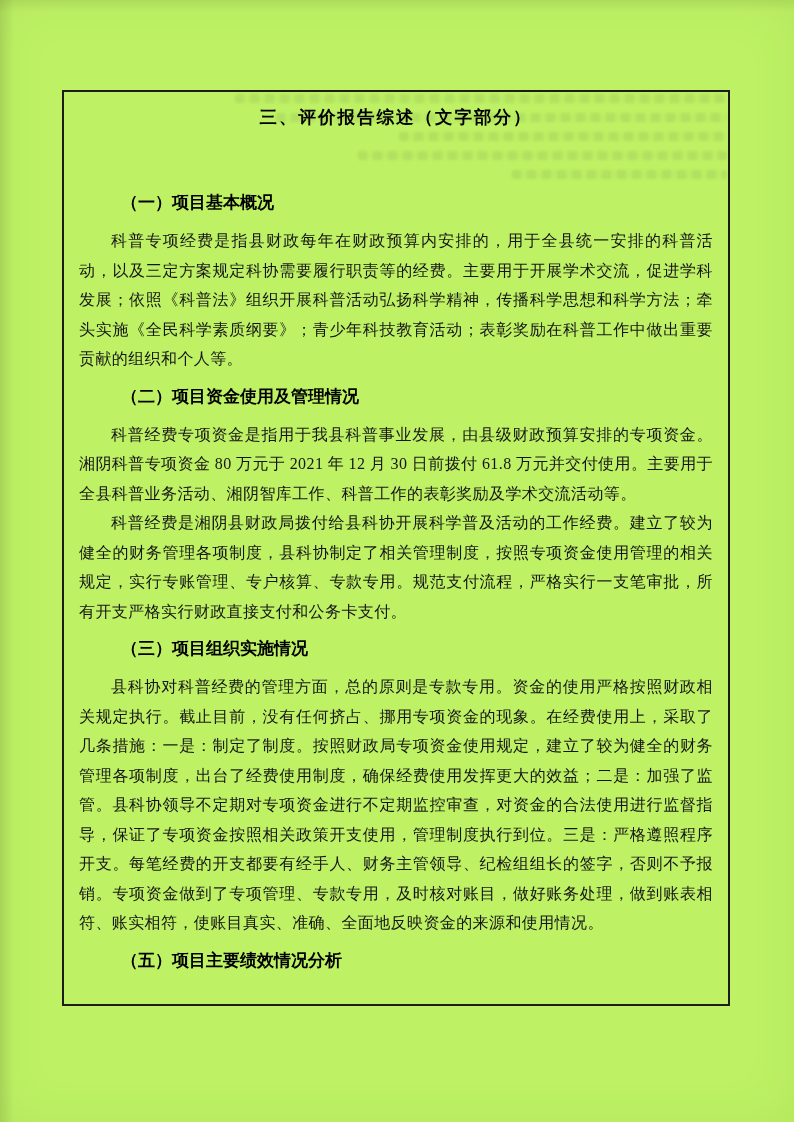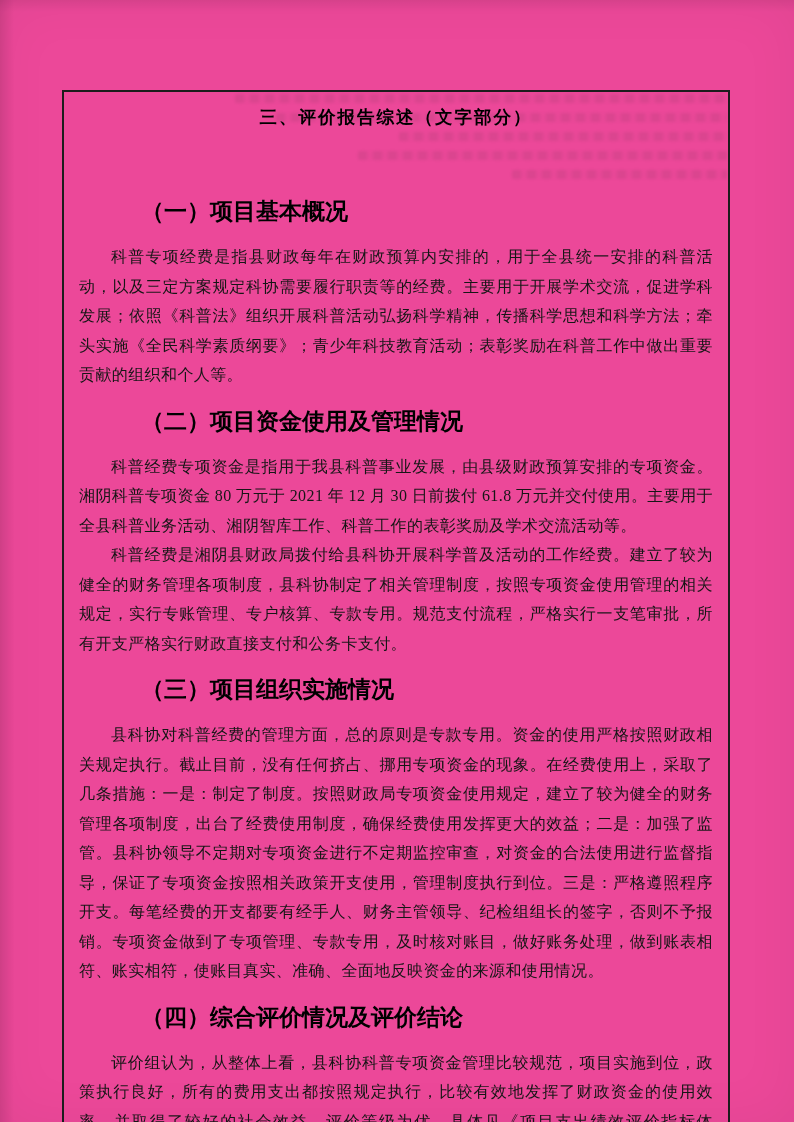--- a/index.html
+++ b/index.html
@@ -1,21 +1,21 @@
 <!DOCTYPE html>
 <html lang="zh"><head>
 <meta charset="utf-8">
 <style>
   html, body { margin: 0; padding: 0; background: #e8e8e8; }
   .page {
     position: relative;
     width: 794px;
     height: 1122px;
     margin: 0 auto;
-    background: #ec4899;
+    background: #bef264;
     box-shadow: inset 0 0 55px rgba(0,0,0,0.05);
     overflow: hidden;
     font-family: "Liberation Serif", "DejaVu Serif", serif;
     color: #151515;
   }
   
   .page::before {
     content: "";
     position: absolute;
     left: 0; top: 0; bottom: 0;
@@ -79,23 +79,23 @@
     letter-spacing: 2px;
     line-height: 30px;
     color: #000;
   }
 
   .title-gap { height: 48px; }
 
   section { margin: 0; }
 
   h2.sec {
-    margin: 16px;
+    margin: 8px;
     font-family: "Liberation Sans", "DejaVu Sans", sans-serif;
-    font-size: 23px;
+    font-size: 17px;
     font-weight: 700;
     line-height: 30px;
     text-indent: 2em;
     color: #000;
   }
 
   p.body {
     margin: 0;
     font-size: 16px;
     line-height: 29.5px;
@@ -133,23 +133,19 @@
       <h2 class="sec">（二）项目资金使用及管理情况</h2>
       <p class="body">科普经费专项资金是指用于我县科普事业发展，由县级财政预算安排的专项资金。湘阴科普专项资金 80 万元于 2021 年 12 月 30 日前拨付 61.8 万元并交付使用。主要用于全县科普业务活动、湘阴智库工作、科普工作的表彰奖励及学术交流活动等。</p>
       <p class="body">科普经费是湘阴县财政局拨付给县科协开展科学普及活动的工作经费。建立了较为健全的财务管理各项制度，县科协制定了相关管理制度，按照专项资金使用管理的相关规定，实行专账管理、专户核算、专款专用。规范支付流程，严格实行一支笔审批，所有开支严格实行财政直接支付和公务卡支付。</p>
     </section>
 
     <section>
       <h2 class="sec">（三）项目组织实施情况</h2>
       <p class="body">县科协对科普经费的管理方面，总的原则是专款专用。资金的使用严格按照财政相关规定执行。截止目前，没有任何挤占、挪用专项资金的现象。在经费使用上，采取了几条措施：一是：制定了制度。按照财政局专项资金使用规定，建立了较为健全的财务管理各项制度，出台了经费使用制度，确保经费使用发挥更大的效益；二是：加强了监管。县科协领导不定期对专项资金进行不定期监控审查，对资金的合法使用进行监督指导，保证了专项资金按照相关政策开支使用，管理制度执行到位。三是：严格遵照程序开支。每笔经费的开支都要有经手人、财务主管领导、纪检组组长的签字，否则不予报销。专项资金做到了专项管理、专款专用，及时核对账目，做好账务处理，做到账表相符、账实相符，使账目真实、准确、全面地反映资金的来源和使用情况。</p>
     </section>
 
-    <section>
-      <h2 class="sec">（四）综合评价情况及评价结论</h2>
-      <p class="body">评价组认为，从整体上看，县科协科普专项资金管理比较规范，项目实施到位，政策执行良好，所有的费用支出都按照规定执行，比较有效地发挥了财政资金的使用效率，并取得了较好的社会效益，评价等级为优。具体见《项目支出绩效评价指标体系》。</p>
-    </section>
 
     <section>
       <h2 class="sec">（五）项目主要绩效情况分析</h2>
     </section>
 
   </div>
 </div>
 
 </body></html>

